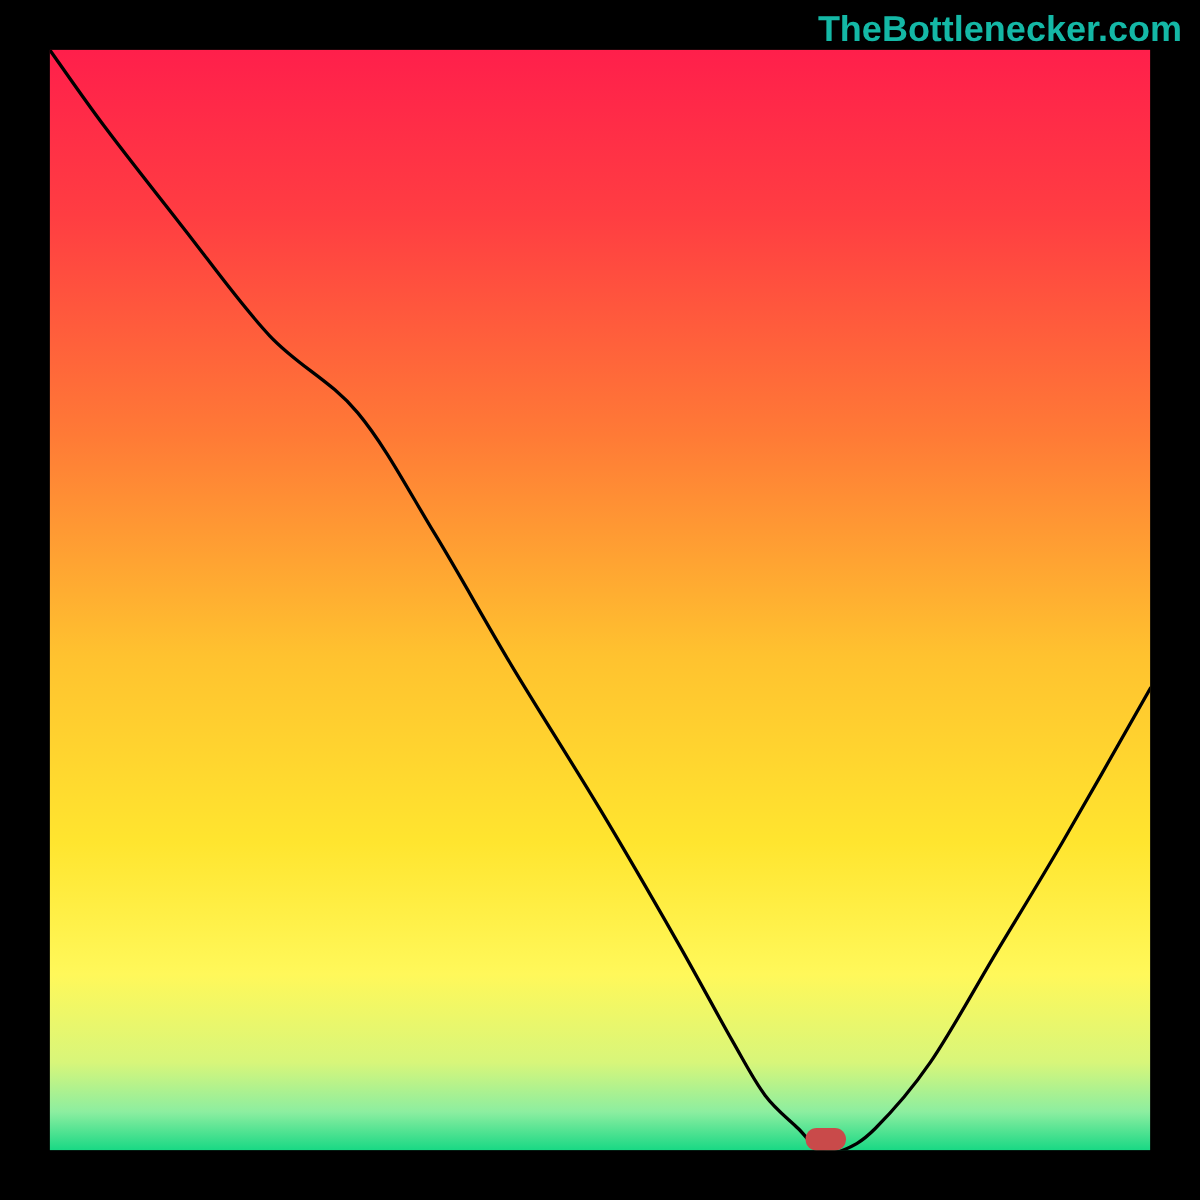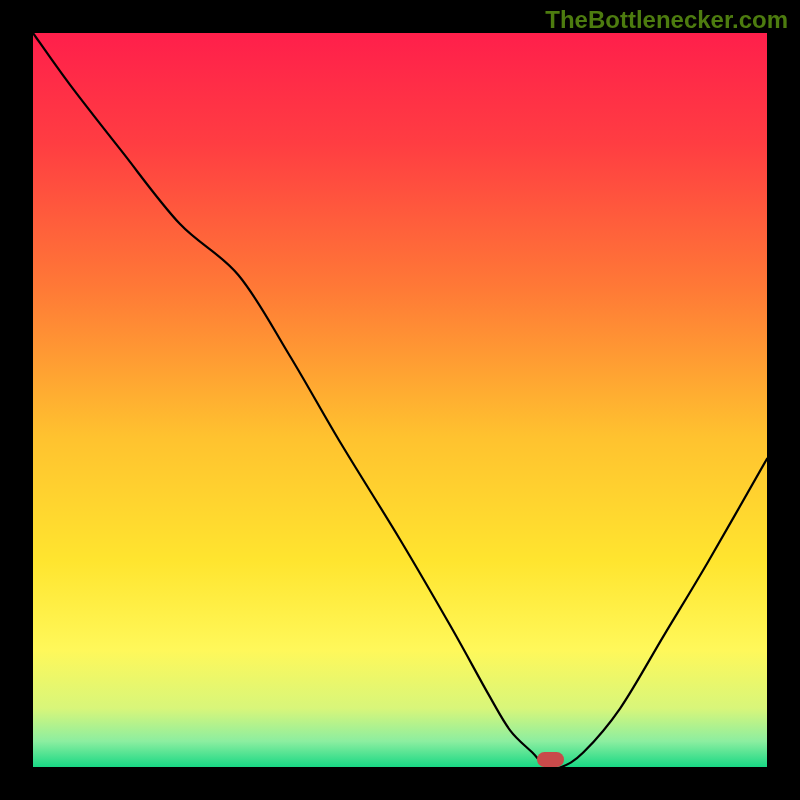--- a/index.html
+++ b/index.html
@@ -32,21 +32,21 @@
   }
   .marker {
     position: absolute;
     background: #c94a4a;
     border-radius: 999px;
   }
   .watermark {
     position: absolute;
     font-family: Arial, Helvetica, sans-serif;
     font-weight: 600;
-    color: #4d7c0f;
+    color: #14b8a6;
     white-space: nowrap;
   }
 </style>
 </head>
 <body>
 
 <div class="frame">
 
   <div class="plot-area" id="plot-area" style="left: 33px; top: 33px; width: 734px; height: 734px;">
     <svg class="gradient" id="bg-svg" preserveAspectRatio="none" viewBox="0 0 734 734" width="734" height="734">

